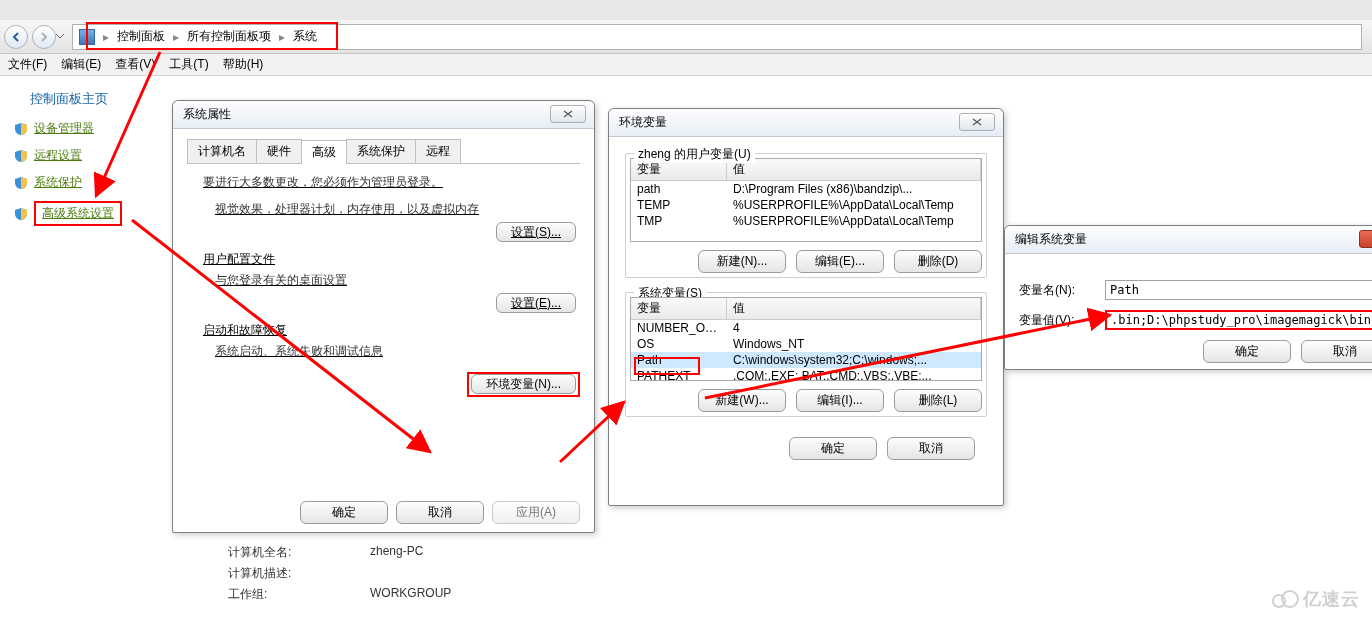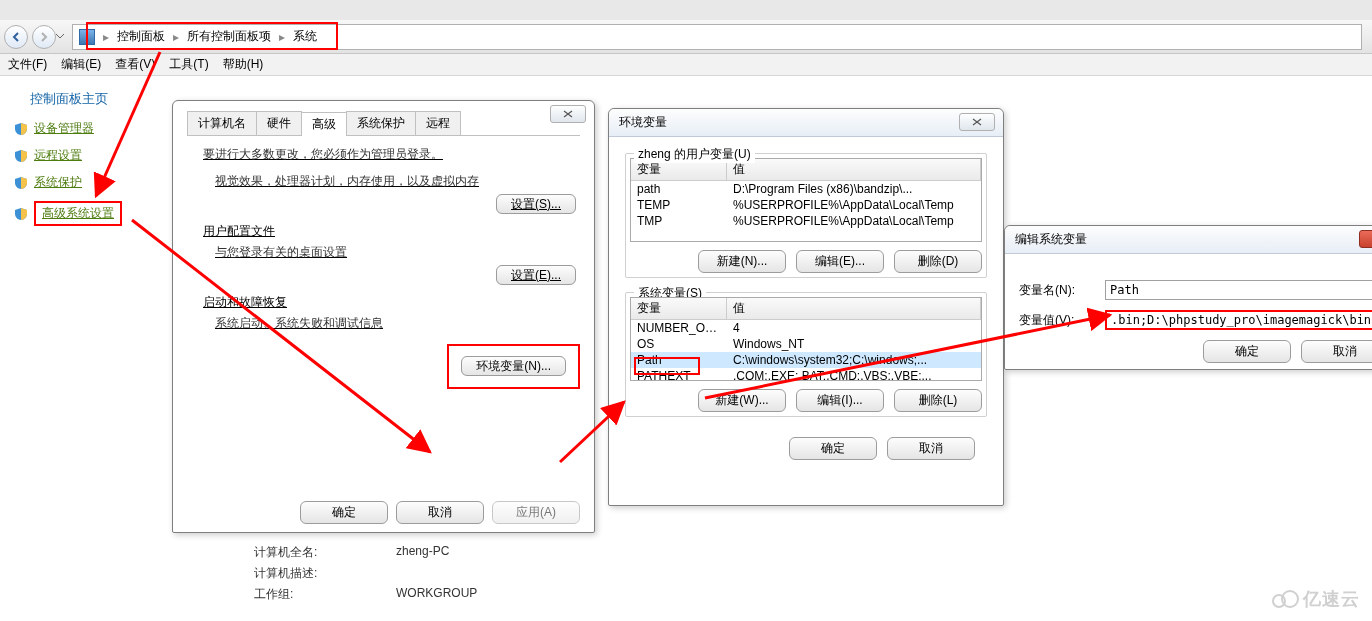--- a/index.html
+++ b/index.html
@@ -49,21 +49,21 @@
   .sysprop { left:172px; top:100px; width:423px; height:433px; }
   .tabs { display:flex; border-bottom:1px solid #c0c0c0; margin-bottom:8px; }
   .tabs .tab { padding:3px 10px; border:1px solid #c0c0c0; border-bottom:none; background:#f0f0f0; margin-right:-1px; font-size:12px; cursor:pointer; }
   .tabs .tab.active { background:#fff; position:relative; top:1px; }
   .sp-section { margin:10px 4px;text-decoration:underline; }
   .sp-h { margin-bottom:4px; }
   .sp-sub { text-indent:2em; color:#333; }
   .btn { border:1px solid #9c9c9c; background:linear-gradient(#fdfdfd,#e5e5e5); padding:2px 14px; font-size:12px; cursor:pointer; border-radius:6px; min-width:88px; text-align:center; }
   .btn-row-right { text-align:right; margin-top:6px; }
   .sp-footer { position:absolute; left:0; right:0; bottom:8px; padding:0 14px; display:flex; justify-content:flex-end; gap:8px; }
-  .redbox-envbtn { border:2px solid red; padding:12px; display:inline-block; }
+  .redbox-envbtn { border:2px solid red; padding:2px; display:inline-block; }
 
   
   .envdlg { left:608px; top:108px; width:396px; height:398px; }
   .group { border:1px solid #d0d0d0; border-radius:2px; margin:6px 2px 14px; padding:4px; position:relative; }
   .group-title { position:absolute; top:-8px; left:8px; background:#fff; padding:0 4px; font-size:12px; }
   .vartable { border:1px solid #aaa; width:100%; height:84px; overflow:hidden; font-family:"SimSun",monospace; font-size:12px; }
   .vartable .hdr { background:linear-gradient(#fafafa,#eaeaea); border-bottom:1px solid #ccc; display:flex; }
   .vartable .hdr div { padding:2px 6px; border-right:1px solid #ccc; }
   .vartable .row { display:flex; }
   .vartable .row div { padding:1px 6px; white-space:nowrap; overflow:hidden; text-overflow:ellipsis; }
@@ -76,21 +76,21 @@
 
   
   .editdlg { left:1004px; top:225px; width:400px; height:145px; }
   .editdlg .dlg-body { padding-top:16px; }
   .frow { display:flex; align-items:center; margin:10px 0; gap:12px; }
   .flabel { width:74px; }
   .finput { flex:1; border:1px solid #a0a0a0; height:20px; padding:1px 4px; font-family:"SimSun",monospace; font-size:12px; background:#fff; }
   .redbox-valinput { border:2px solid red !important; }
 
   
-  .bginfo { position:absolute; left:254px; top:540px; font-size:12px; color:#333; }
+  .bginfo { position:absolute; left:228px; top:540px; font-size:12px; color:#333; }
   .bginfo .ln { display:flex; margin:4px 0; }
   .bginfo .k { width:142px; }
 
   
   .watermark { position:absolute; right:12px; bottom:10px; color:#d0d0d0; font-size:18px; font-weight:bold; letter-spacing:1px; display:flex; align-items:center; gap:4px;}
   .watermark svg { width:28px; height:18px; }
 </style>
 </head>
 <body>
 
@@ -161,20 +161,21 @@
           <path d="M7 1 L13 3 V7 C13 10 10 13 7 13 C4 13 1 10 1 7 V3 Z" fill="#3c90d6"></path>
           <path d="M7 1 L13 3 V7 C13 10 10 13 7 13 Z" fill="#f6c34a"></path>
         </svg></span>
     <span class="redbox-adv">
       <span class="lbl">高级系统设置</span>
     </span>
   </div>
 </div>
 
 <div class="dialog sysprop">
+  <div class="dlg-title">系统属性</div>
   <div class="dlg-close">
       <svg width="10" height="8">
         <path d="M1 1 L9 7 M9 1 L1 7" stroke="#555" stroke-width="1.2"></path>
       </svg>
     </div>
 
   <div class="dlg-body">
     <div class="tabs">
       <div class="tab">计算机名</div>
       <div class="tab">硬件</div>

